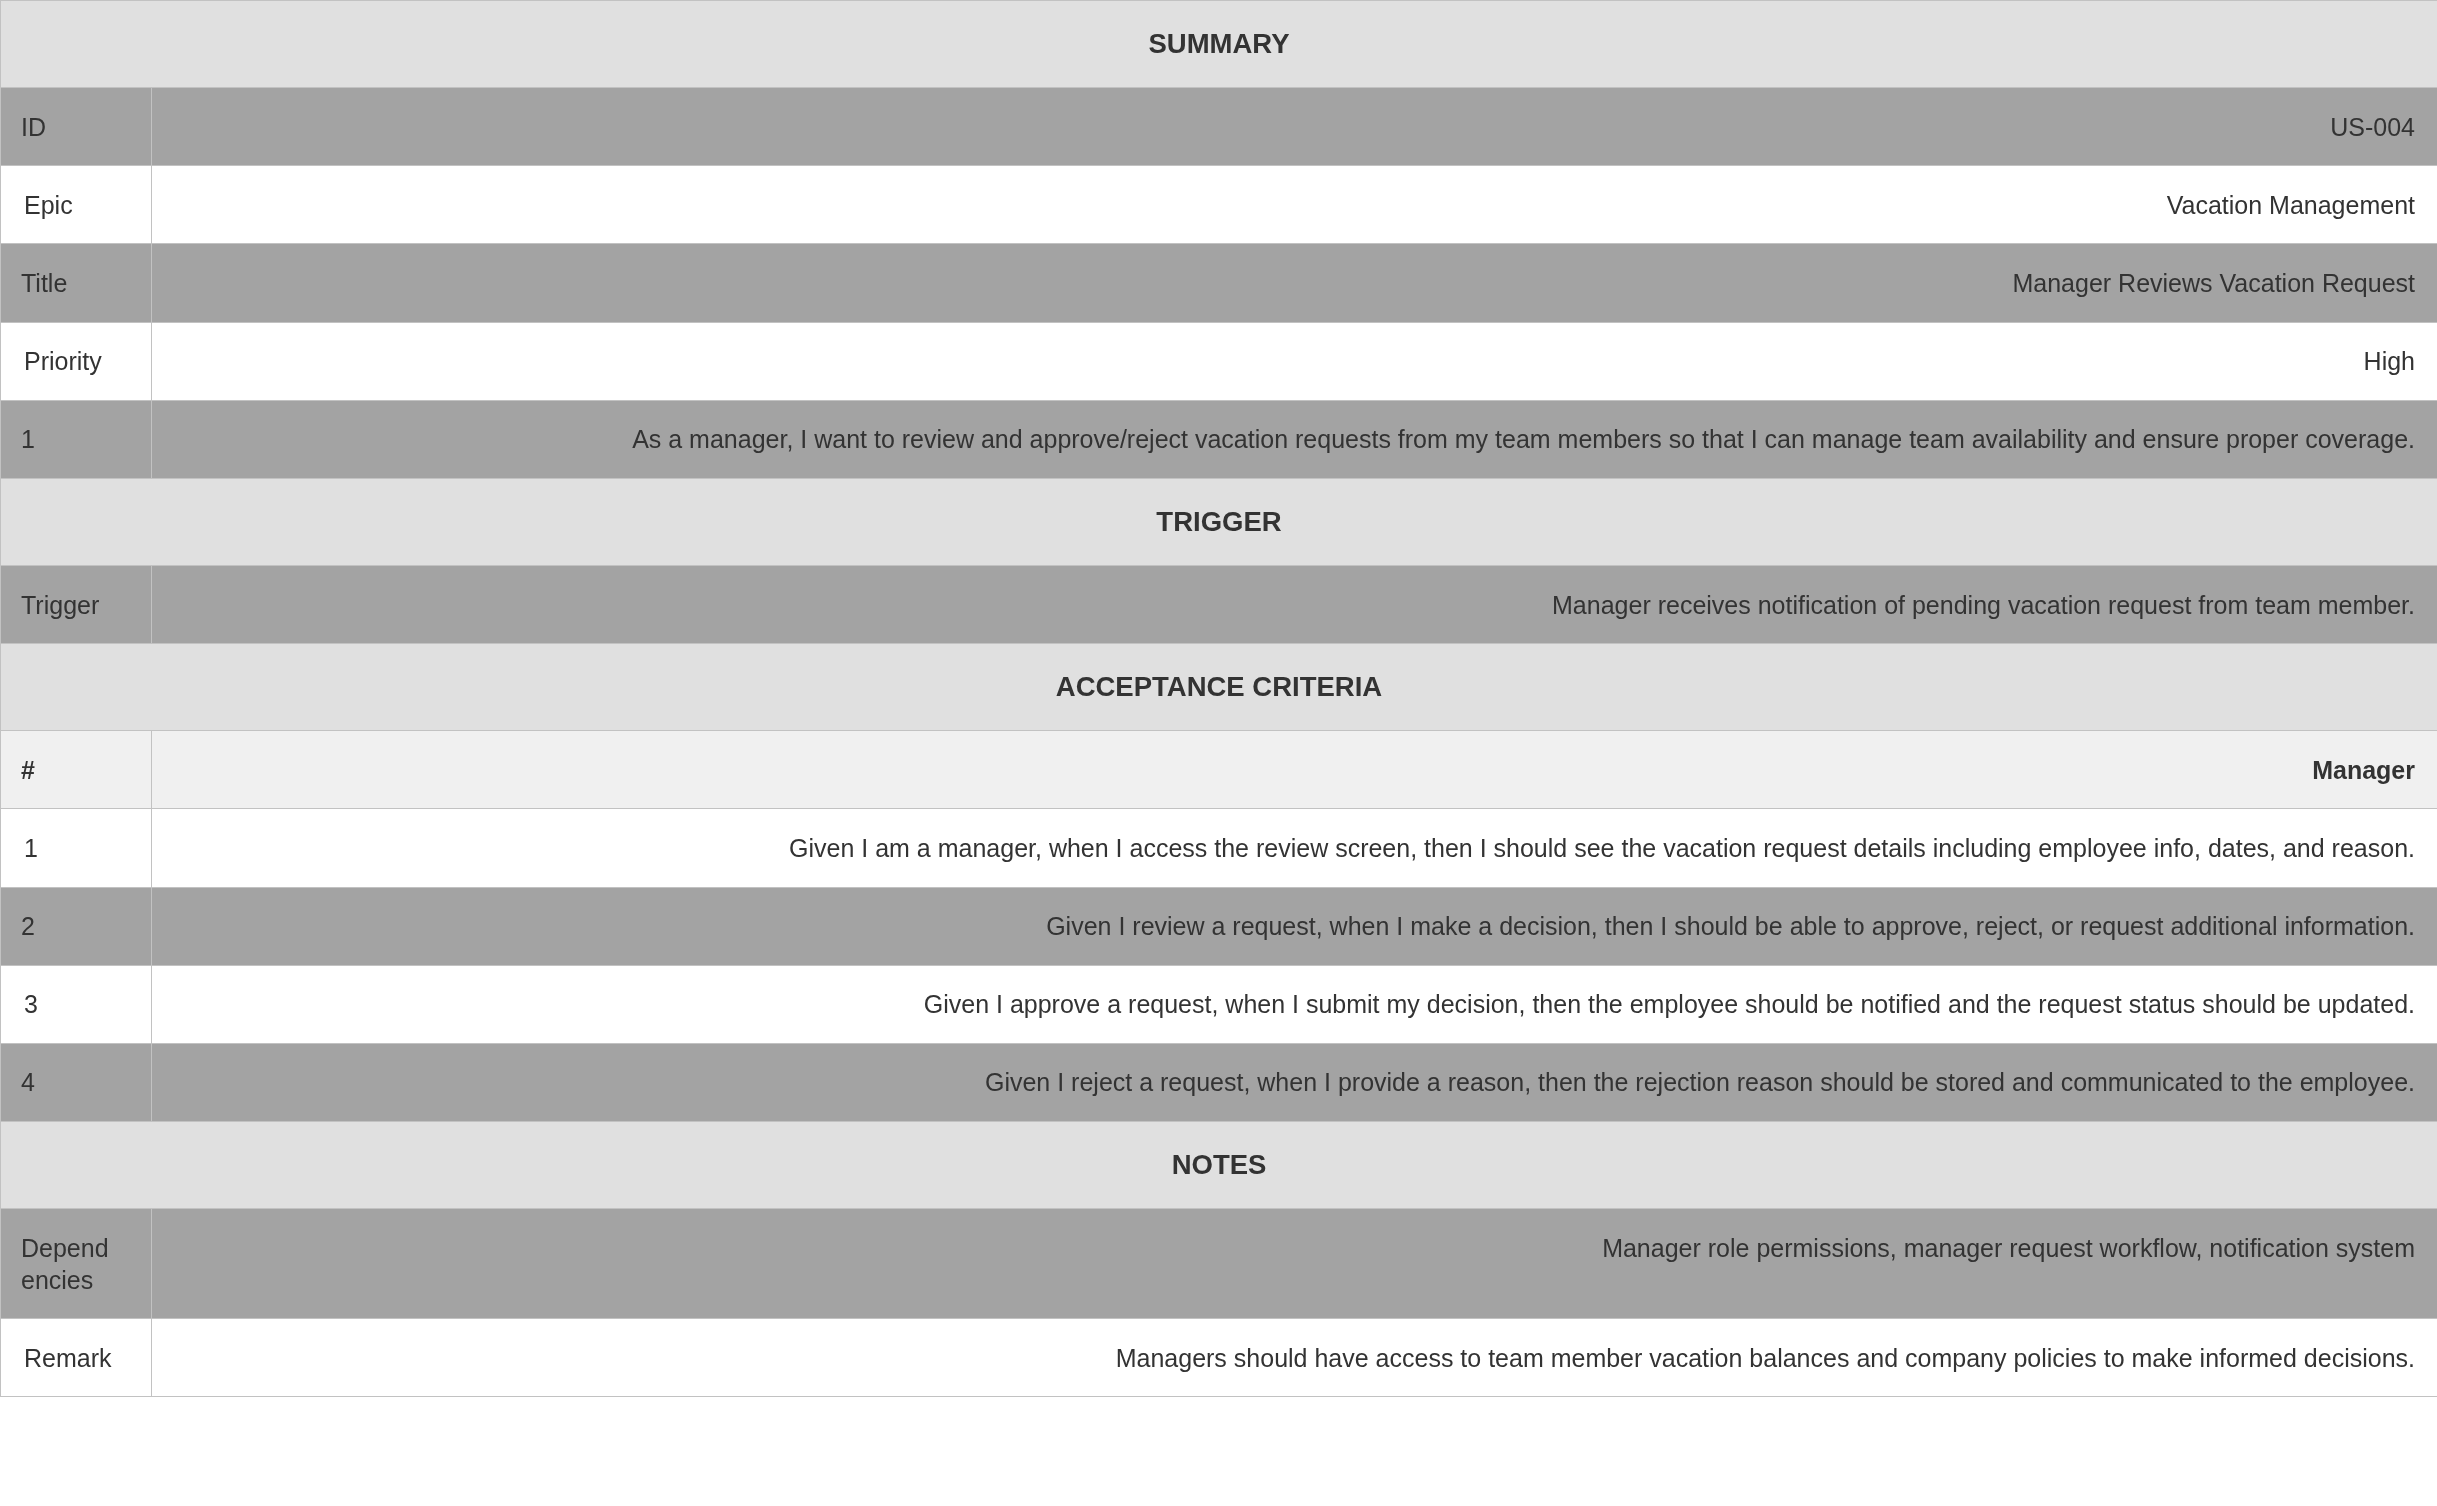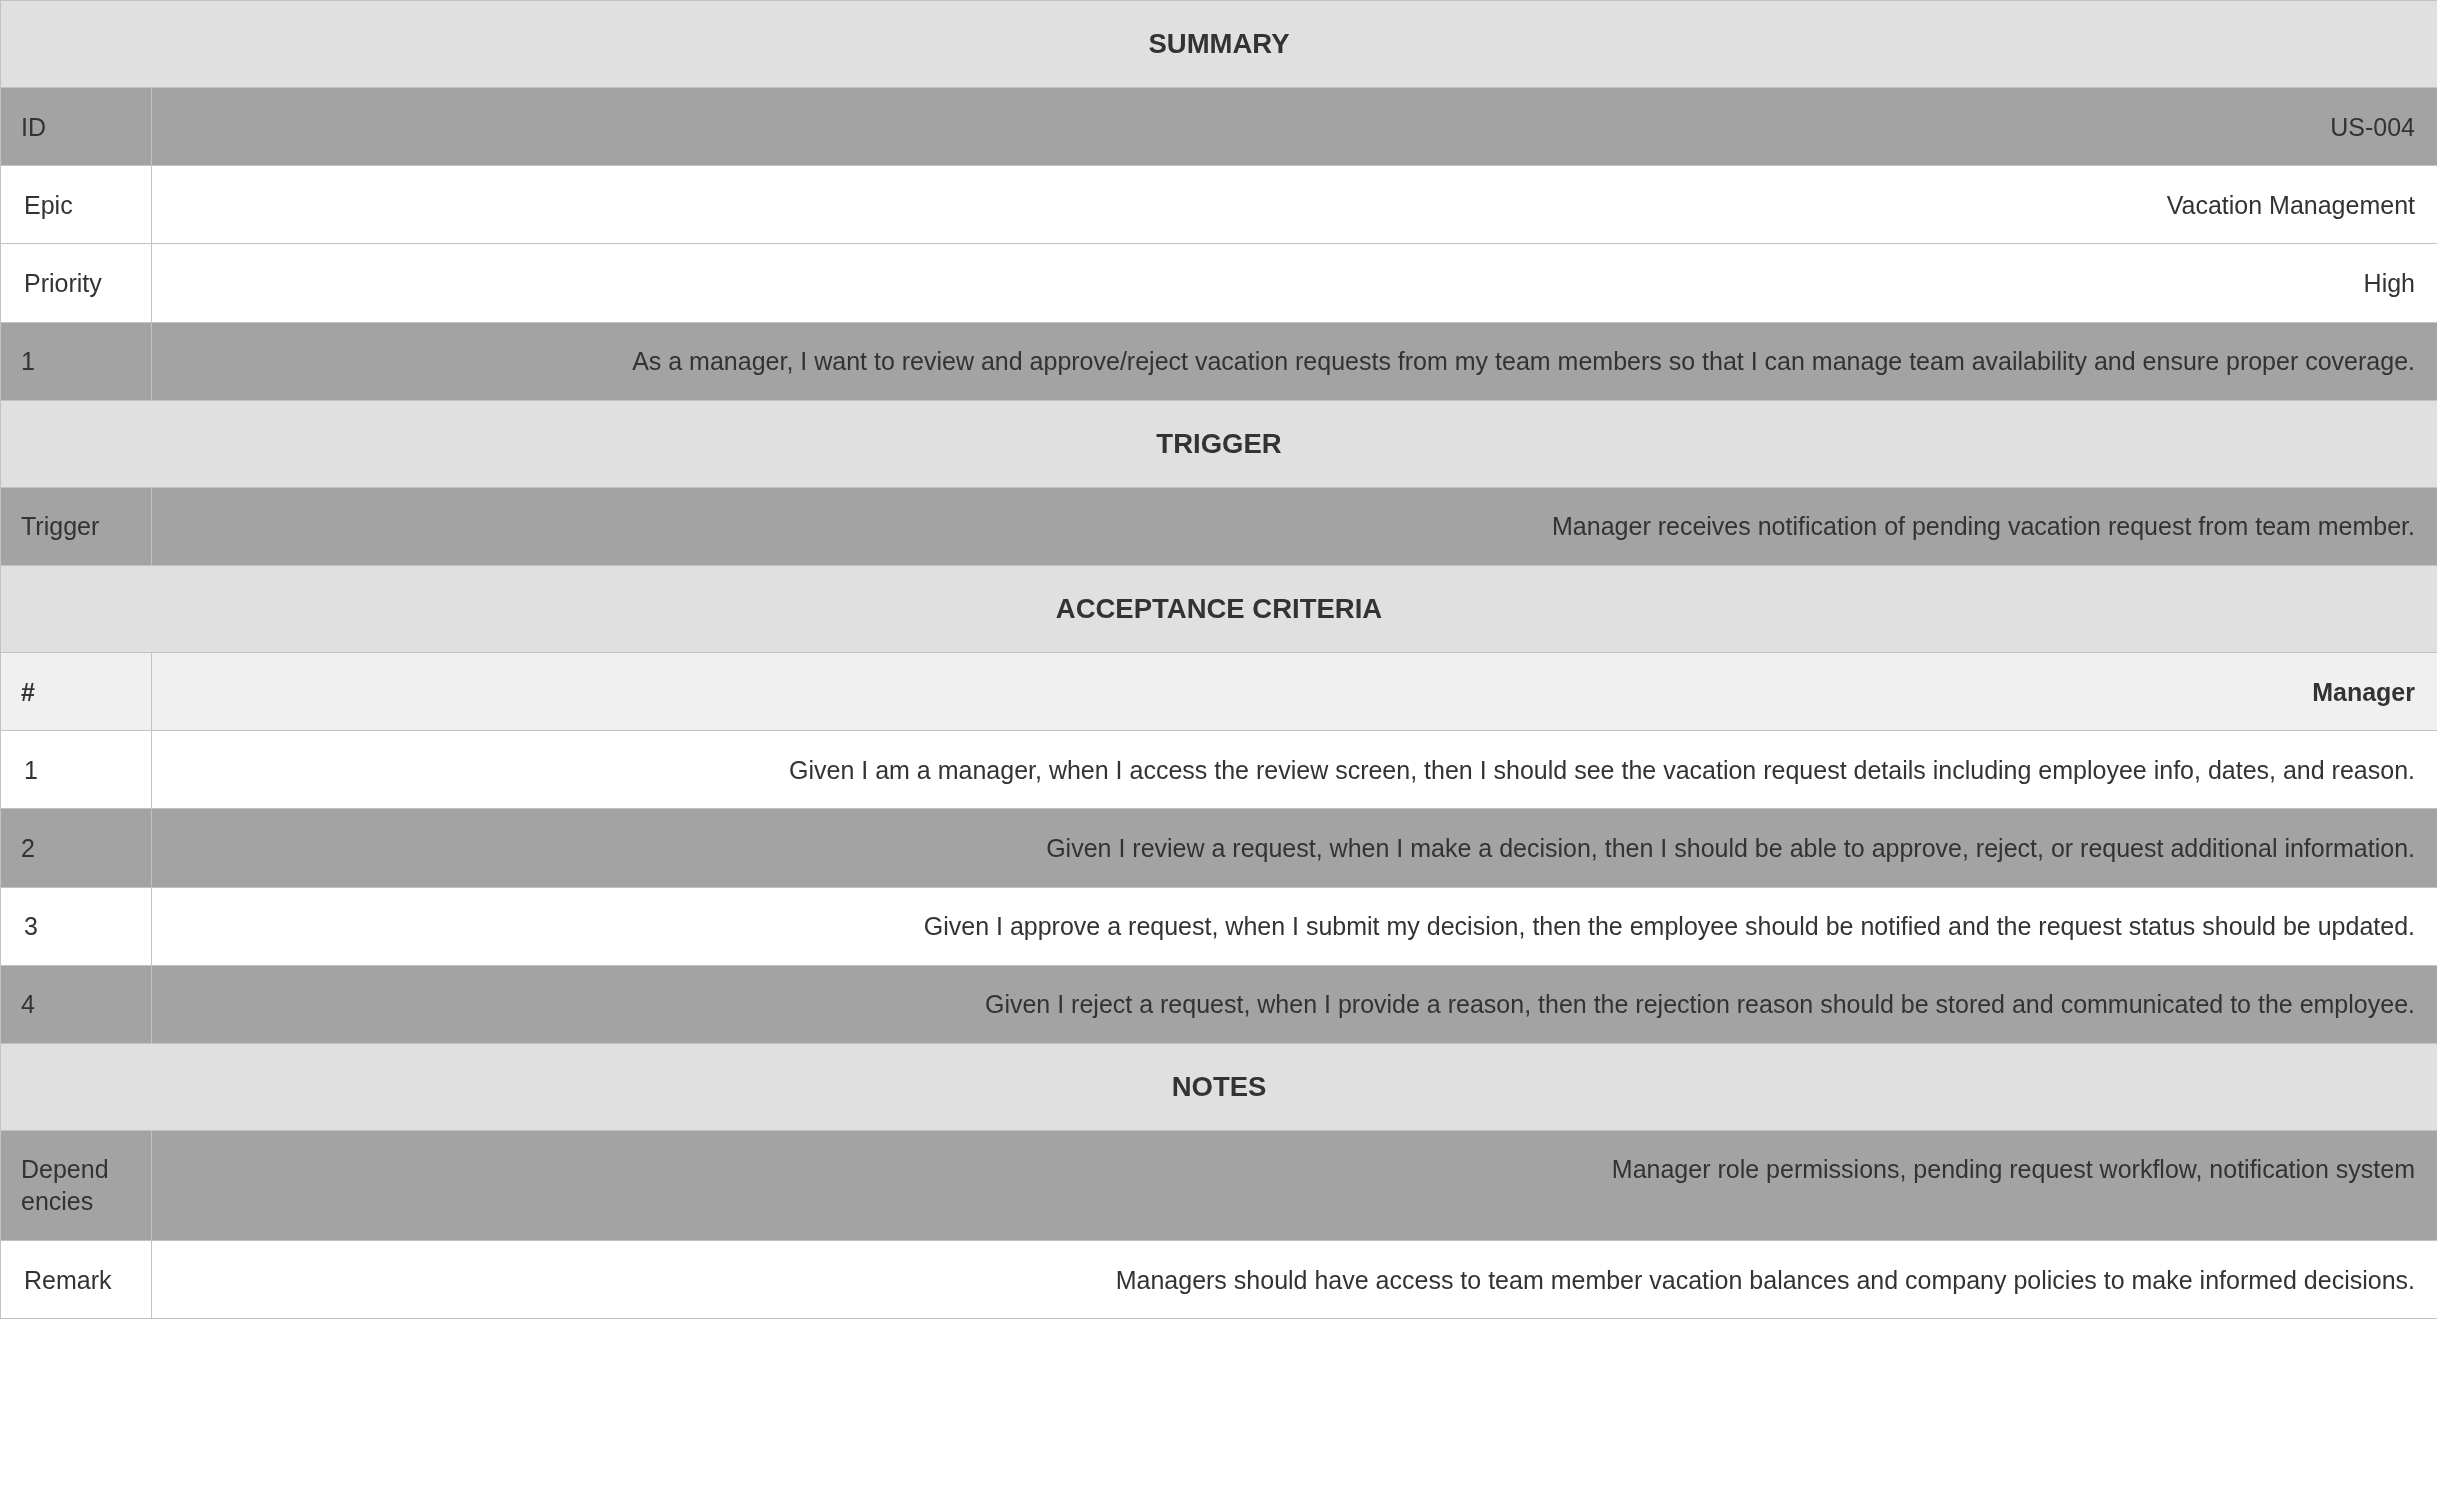--- a/index.html
+++ b/index.html
@@ -67,20 +67,24 @@
       <td colspan="2" class="section">SUMMARY</td>
     </tr>
     <tr class="shade">
       <td class="label">ID</td>
       <td class="value">US-004</td>
     </tr>
     <tr class="white">
       <td class="label">Epic</td>
       <td class="value">Vacation Management</td>
     </tr>
+    <tr class="shade">
+      <td class="label">Title</td>
+      <td class="value">Manager Reviews Vacation Request</td>
+    </tr>
     <tr class="white">
       <td class="label">Priority</td>
       <td class="value">High</td>
     </tr>
 
     <tr class="shade">
       <td class="label">1</td>
       <td class="value">As a manager, I want to review and approve/reject vacation requests from my team members so that I can manage team availability and ensure proper coverage.</td>
     </tr>
 
@@ -114,21 +118,21 @@
     <tr class="shade">
       <td class="label">4</td>
       <td class="value">Given I reject a request, when I provide a reason, then the rejection reason should be stored and communicated to the employee.</td>
     </tr>
 
     <tr>
       <td colspan="2" class="section">NOTES</td>
     </tr>
     <tr class="shade">
       <td class="label">Dependencies</td>
-      <td class="value">Manager role permissions, pending request workflow, notification system</td>
+      <td class="value">Manager role permissions, manager request workflow, notification system</td>
     </tr>
     <tr class="white">
       <td class="label">Remark</td>
       <td class="value">Managers should have access to team member vacation balances and company policies to make informed decisions.</td>
     </tr>
 
   </tbody>
 </table>
 
 

